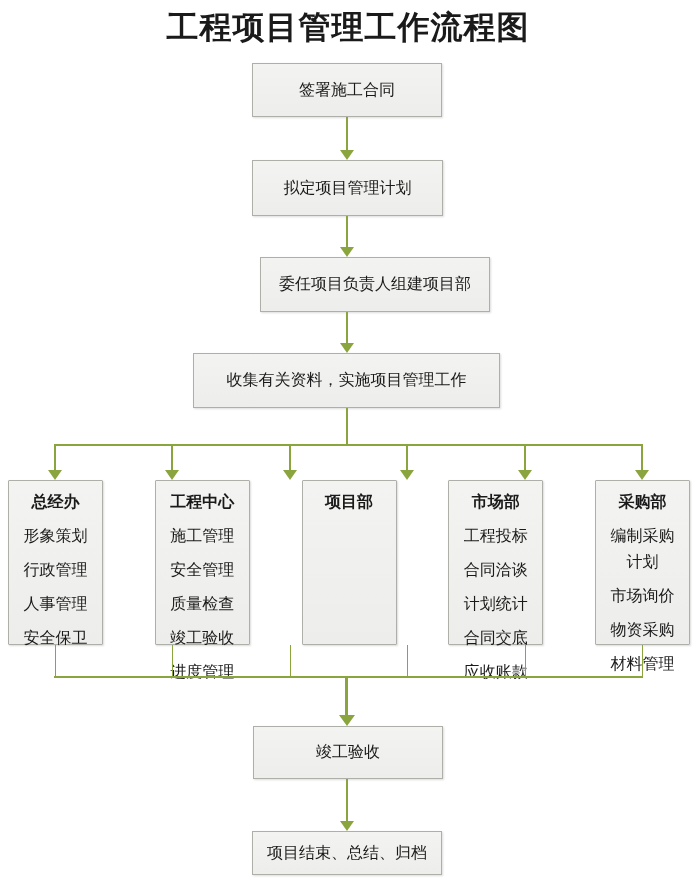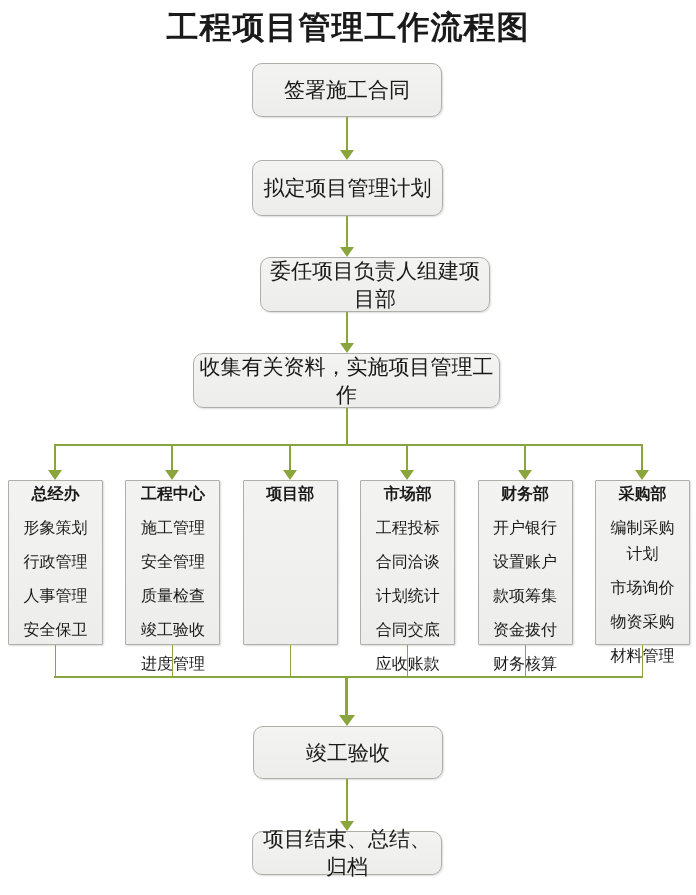--- a/index.html
+++ b/index.html
@@ -26,45 +26,45 @@
     width: 100%;
     text-align: center;
     font-size: 32px;
     font-weight: bold;
     letter-spacing: 1px;
   }
   .flow-box {
     position: absolute;
     background: linear-gradient(180deg, #f3f3f1 0%, #ededeb 100%);
     border: 1px solid var(--box-border);
-    border-radius: 10px;
+    border-radius: 0;
     box-shadow: 1px 1px 2px rgba(0,0,0,0.14);
     display: flex;
     align-items: center;
     justify-content: center;
-    font-size: 21px;
+    font-size: 16px;
     text-align: center;
   }
   .dept-row {
     position: absolute;
     left: 8px;
     top: 480px;
     width: 682px;
     height: 165px;
     display: flex;
     justify-content: space-between;
   }
   .dept-box {
     width: 95px;
     height: 165px;
     background: linear-gradient(180deg, #f3f3f1 0%, #ededeb 100%);
     border: 1px solid var(--box-border);
     border-radius: 1px;
     box-shadow: 1px 1px 2px rgba(0,0,0,0.14);
-    padding-top: 0;
+    padding-top: 8px;
     text-align: center;
   }
   .dept-title {
     font-size: 16px;
     font-weight: bold;
     line-height: 26px;
   }
   .dept-item {
     font-size: 16px;
     line-height: 26px;
@@ -165,30 +165,20 @@
       <div class="dept-title">市场部</div>
       <div>
           <div class="dept-item">工程投标</div>
           <div class="dept-item">合同洽谈</div>
           <div class="dept-item">计划统计</div>
           <div class="dept-item">合同交底</div>
           <div class="dept-item">应收账款</div>
         </div>
     </div>
       <div class="dept-box">
-      <div class="dept-title">财务部</div>
-      <div>
-          <div class="dept-item">开户银行</div>
-          <div class="dept-item">设置账户</div>
-          <div class="dept-item">款项筹集</div>
-          <div class="dept-item">资金拨付</div>
-          <div class="dept-item">财务核算</div>
-        </div>
-    </div>
-      <div class="dept-box">
       <div class="dept-title">采购部</div>
       <div>
           <div class="dept-item">编制采购计划</div>
           <div class="dept-item">市场询价</div>
           <div class="dept-item">物资采购</div>
           <div class="dept-item">材料管理</div>
         </div>
     </div>
     </div>
 

